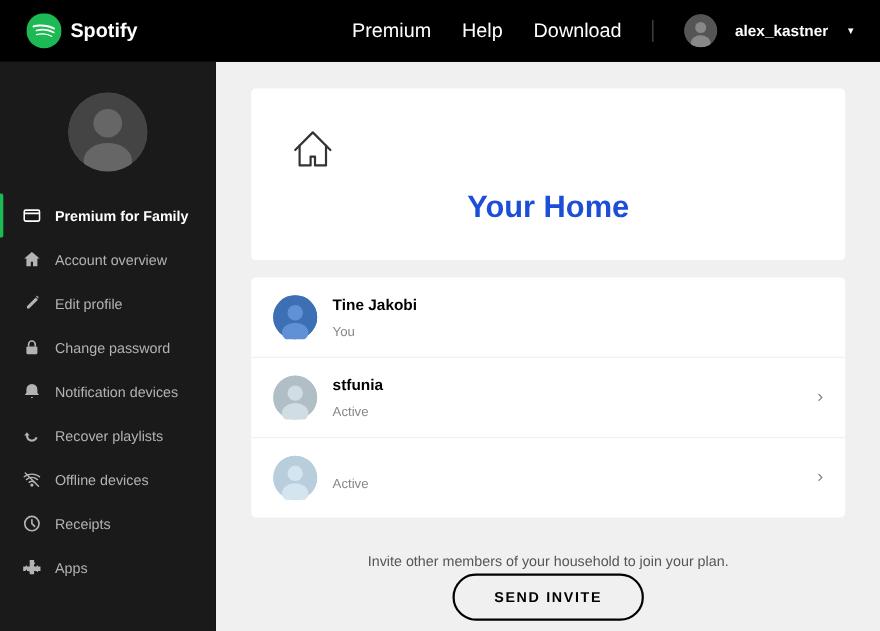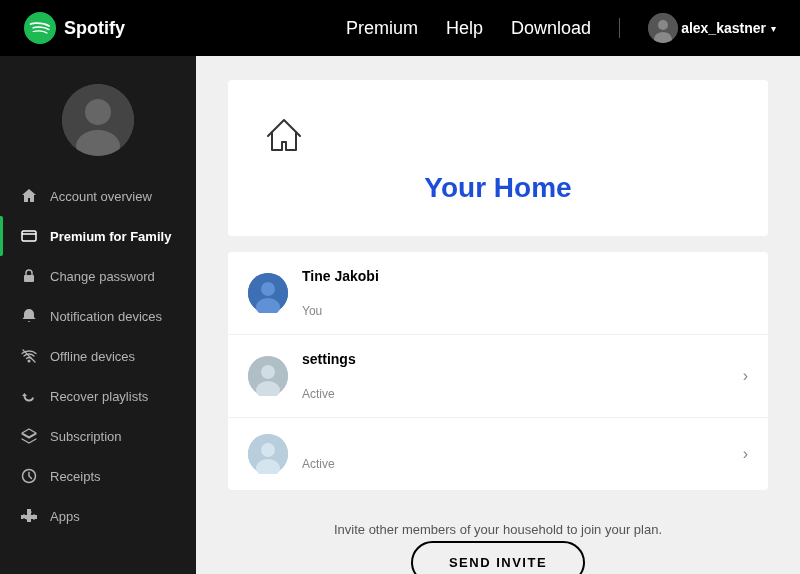--- a/index.html
+++ b/index.html
@@ -39,21 +39,21 @@
       text-decoration: none;
     }
     .topnav-divider {
       width: 1px;
       height: 20px;
       background: #555;
     }
     .topnav-user {
       display: flex;
       align-items: center;
-      gap: 3px;
+      gap: 16px;
       cursor: pointer;
     }
     .topnav-avatar {
       width: 30px;
       height: 30px;
       border-radius: 50%;
       overflow: hidden;
       background: #555;
     }
     .topnav-username {
@@ -196,21 +196,21 @@
     .member-avatar.lightblue { background: #b8cedd; }
     .member-info { flex: 1; }
     .member-name {
       font-size: 14px;
       font-weight: 700;
       color: #000;
     }
     .member-status {
       font-size: 12px;
       color: #888;
-      margin-top: 20px;
+      margin-top: 10px;
     }
     .member-chevron {
       color: #888;
       font-size: 16px;
     }
 
     
     .invite-section {
       text-align: center;
       padding: 8px 0 16px;
@@ -275,87 +275,87 @@
         <svg width="72" height="72" viewBox="0 0 72 72">
           <circle cx="36" cy="36" r="36" fill="#444"></circle>
           <circle cx="36" cy="28" r="13" fill="#666"></circle>
           <ellipse cx="36" cy="62" rx="22" ry="16" fill="#666"></ellipse>
         </svg>
       </div>
     </div>
 
     <nav class="sidebar-nav">
 
-      <div class="sidebar-item">
-        <span class="sidebar-icon">
-          <svg width="16" height="16" viewBox="0 0 16 16" fill="currentColor">
-            <path d="M8 1L1 7h2v7h4v-4h2v4h4V7h2L8 1z"></path>
-          </svg>
-        </span>
-        <span>Account overview</span>
-      </div>
-
       <div class="sidebar-item active">
         <span class="sidebar-icon">
           <svg width="16" height="16" viewBox="0 0 16 16" fill="currentColor">
             <rect x="1" y="3" width="14" height="10" rx="1.5" fill="none" stroke="currentColor" stroke-width="1.5"></rect>
             <path d="M1 6h14" stroke="currentColor" stroke-width="1.5"></path>
           </svg>
         </span>
         <span>Premium for Family</span>
       </div>
 
+      <div class="sidebar-item">
+        <span class="sidebar-icon">
+          <svg width="16" height="16" viewBox="0 0 16 16" fill="currentColor">
+            <path d="M8 1L1 7h2v7h4v-4h2v4h4V7h2L8 1z"></path>
+          </svg>
+        </span>
+        <span>Account overview</span>
+      </div>
+
+      <div class="sidebar-item">
+        <span class="sidebar-icon">
+          <svg width="16" height="16" viewBox="0 0 16 16" fill="currentColor">
+            <path d="M11.5 2.5l2 2-8 8H3.5v-2l8-8zm1.06-.94a1 1 0 011.38 1.38l-.38.38-2-2 1-.76z"></path>
+          </svg>
+        </span>
+        <span>Edit profile</span>
+      </div>
 
       <div class="sidebar-item">
         <span class="sidebar-icon">
           <svg width="16" height="16" viewBox="0 0 16 16" fill="currentColor">
             <rect x="3" y="7" width="10" height="7" rx="1" fill="currentColor"></rect>
             <path d="M5 7V5a3 3 0 016 0v2" fill="none" stroke="currentColor" stroke-width="1.5"></path>
           </svg>
         </span>
         <span>Change password</span>
       </div>
 
       <div class="sidebar-item">
         <span class="sidebar-icon">
           <svg width="16" height="16" viewBox="0 0 16 16" fill="currentColor">
             <path d="M8 1a5 5 0 00-5 5v3l-1.5 2h13L13 9V6a5 5 0 00-5-5zm-1 12a1 1 0 002 0H7z"></path>
           </svg>
         </span>
         <span>Notification devices</span>
+      </div>
+
+      <div class="sidebar-item">
+        <span class="sidebar-icon">
+          <svg width="16" height="16" viewBox="0 0 16 16" fill="currentColor">
+            <path d="M13.5 8A5.5 5.5 0 012.5 8H1l2.5-3L6 8H4.5a3.5 3.5 0 006.8 1.2l1.9.7A5.5 5.5 0 0113.5 8z"></path>
+          </svg>
+        </span>
+        <span>Recover playlists</span>
       </div>
 
       <div class="sidebar-item">
         <span class="sidebar-icon">
           <svg width="16" height="16" viewBox="0 0 16 16" fill="currentColor">
             <circle cx="8" cy="13" r="1.5"></circle>
             <path d="M5.5 10.5q1.1-1 2.5-1t2.5 1M3 8q2.2-2 5-2t5 2M1 5.5Q3.7 3 8 3t7 2.5" fill="none" stroke="currentColor" stroke-width="1.3" stroke-linecap="round"></path>
             <line x1="2" y1="2" x2="14" y2="14" stroke="currentColor" stroke-width="1.3" stroke-linecap="round"></line>
           </svg>
         </span>
         <span>Offline devices</span>
       </div>
 
-      <div class="sidebar-item">
-        <span class="sidebar-icon">
-          <svg width="16" height="16" viewBox="0 0 16 16" fill="currentColor">
-            <path d="M13.5 8A5.5 5.5 0 012.5 8H1l2.5-3L6 8H4.5a3.5 3.5 0 006.8 1.2l1.9.7A5.5 5.5 0 0113.5 8z"></path>
-          </svg>
-        </span>
-        <span>Recover playlists</span>
-      </div>
-
-      <div class="sidebar-item">
-        <span class="sidebar-icon">
-          <svg width="16" height="16" viewBox="0 0 16 16" fill="currentColor">
-            <path d="M8 1L1 5l7 4 7-4-7-4zm-7 5l7 4 7-4M1 11l7 4 7-4" fill="none" stroke="currentColor" stroke-width="1.3" stroke-linecap="round" stroke-linejoin="round"></path>
-          </svg>
-        </span>
-        <span>Subscription</span>
-      </div>
 
       <div class="sidebar-item">
         <span class="sidebar-icon">
           <svg width="16" height="16" viewBox="0 0 16 16" fill="currentColor">
             <circle cx="8" cy="8" r="6.5" fill="none" stroke="currentColor" stroke-width="1.5"></circle>
             <path d="M8 4.5V8l2.5 2.5" stroke="currentColor" stroke-width="1.5" stroke-linecap="round" fill="none"></path>
           </svg>
         </span>
         <span>Receipts</span>
       </div>
@@ -402,21 +402,21 @@
 
       <div class="member-row">
         <div class="member-avatar gray">
           <svg width="40" height="40" viewBox="0 0 40 40">
             <circle cx="20" cy="20" r="20" fill="#b0bec5"></circle>
             <circle cx="20" cy="16" r="7" fill="#d0dde3"></circle>
             <ellipse cx="20" cy="34" rx="12" ry="9" fill="#d0dde3"></ellipse>
           </svg>
         </div>
         <div class="member-info">
-          <div class="member-name">settings</div>
+          <div class="member-name">stfunia</div>
           <div class="member-status">Active</div>
         </div>
         <span class="member-chevron">›</span>
       </div>
 
       <div class="member-row">
         <div class="member-avatar lightblue">
           <svg width="40" height="40" viewBox="0 0 40 40">
             <circle cx="20" cy="20" r="20" fill="#b8cedd"></circle>
             <circle cx="20" cy="16" r="7" fill="#d4e5ef"></circle>

